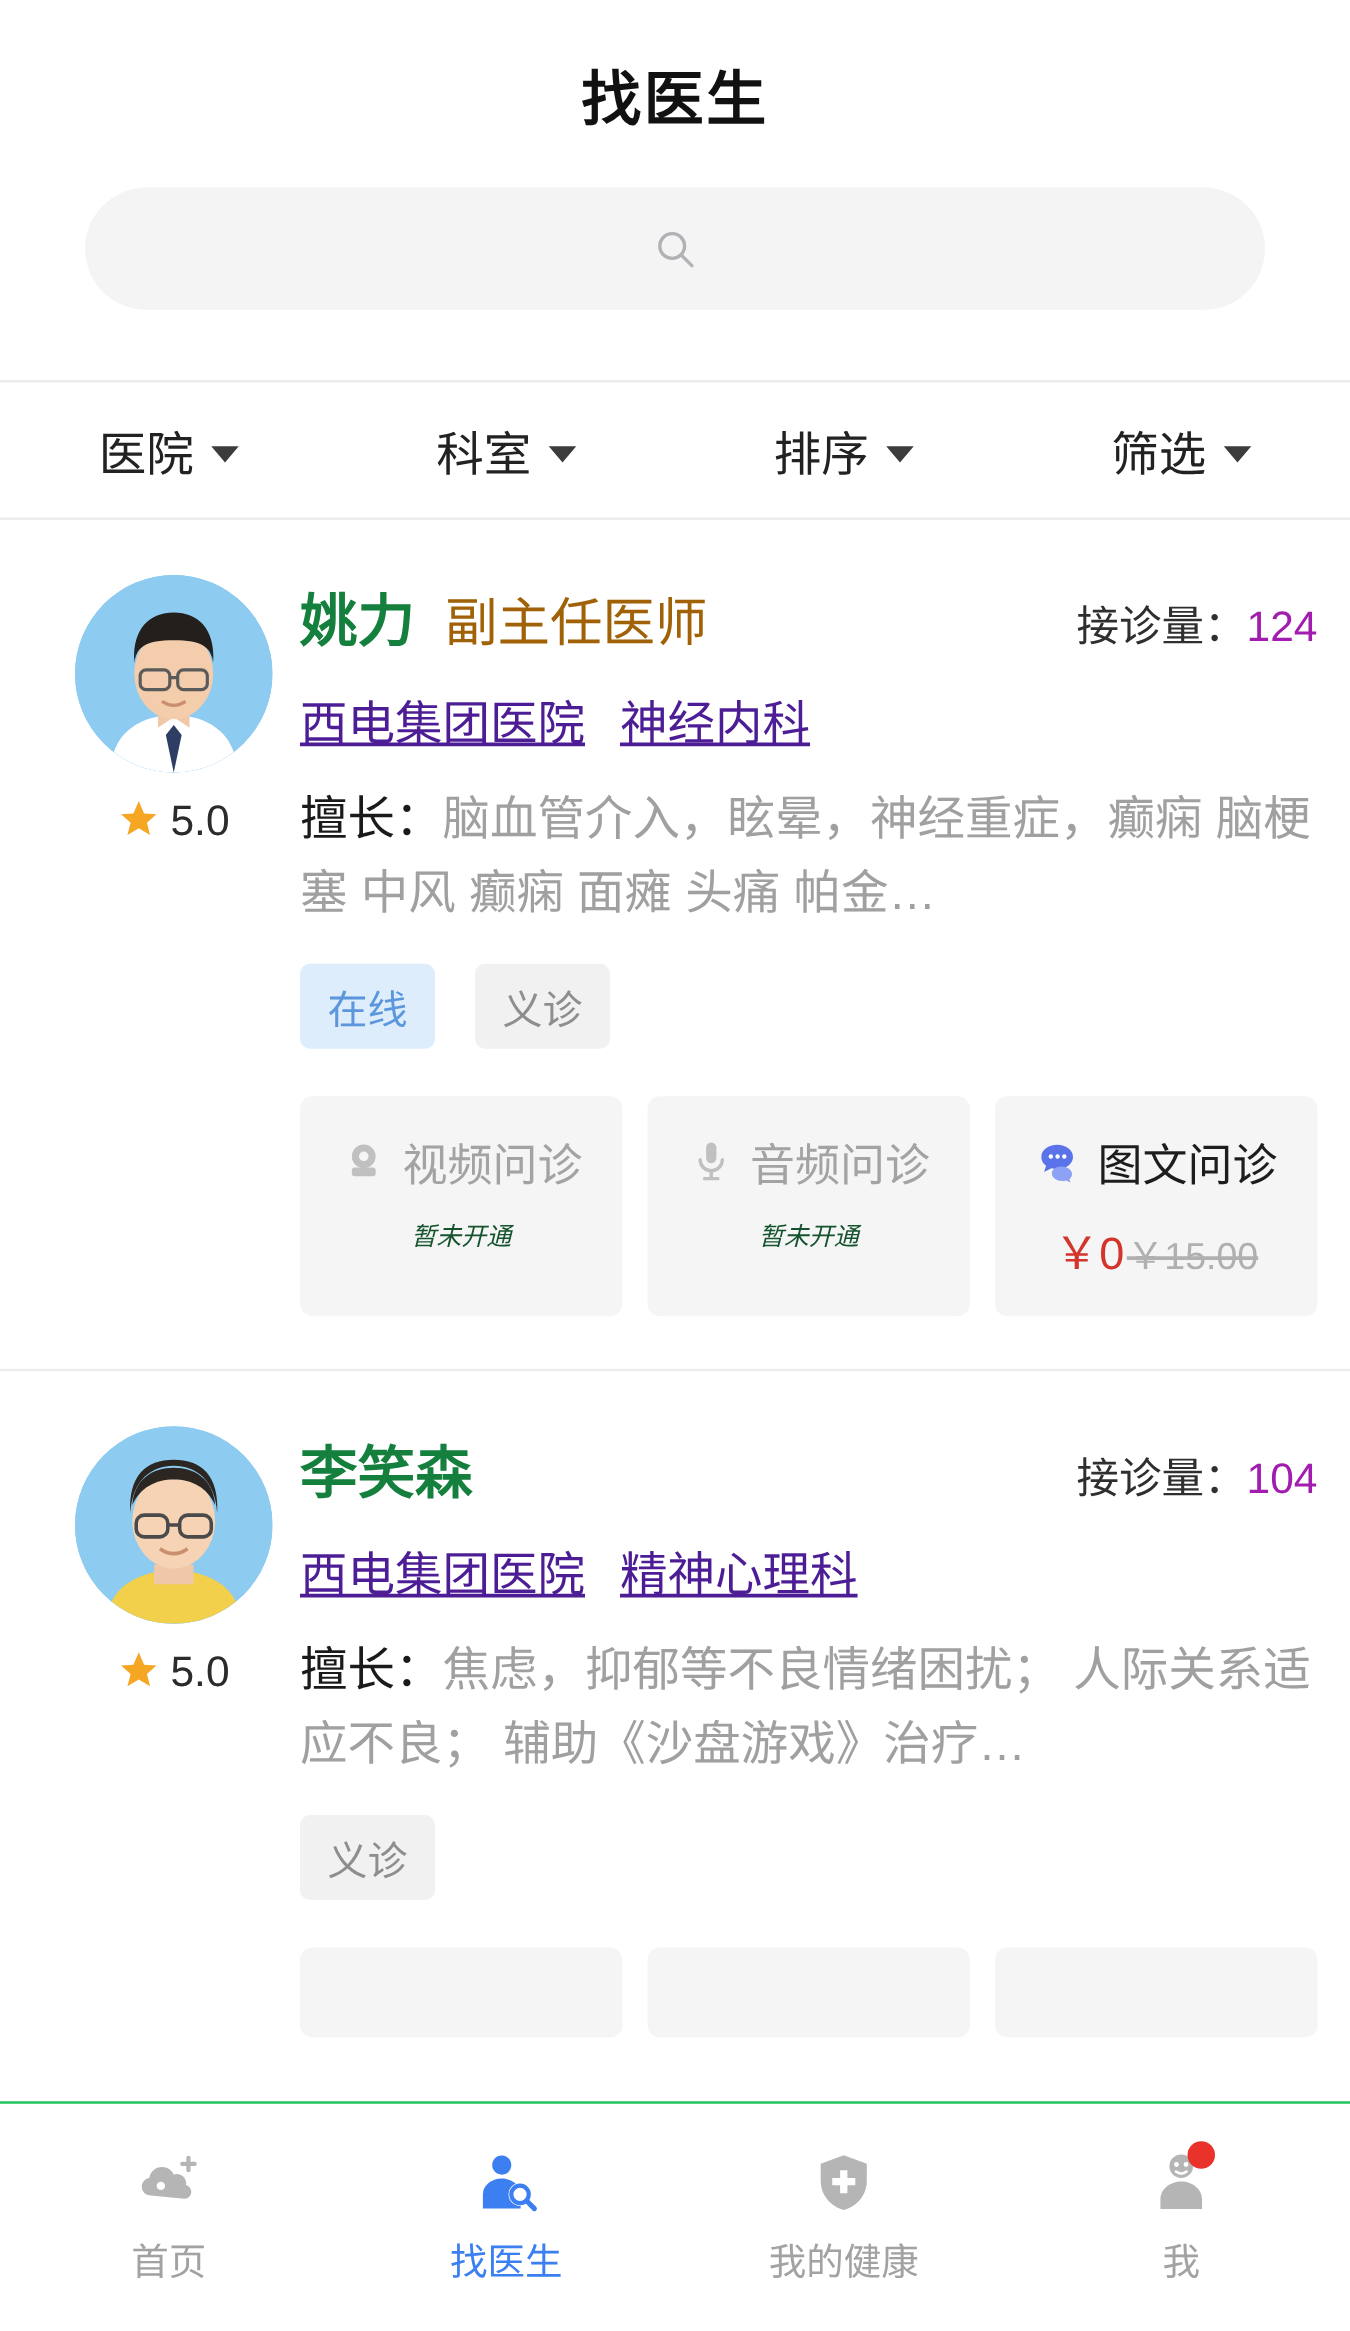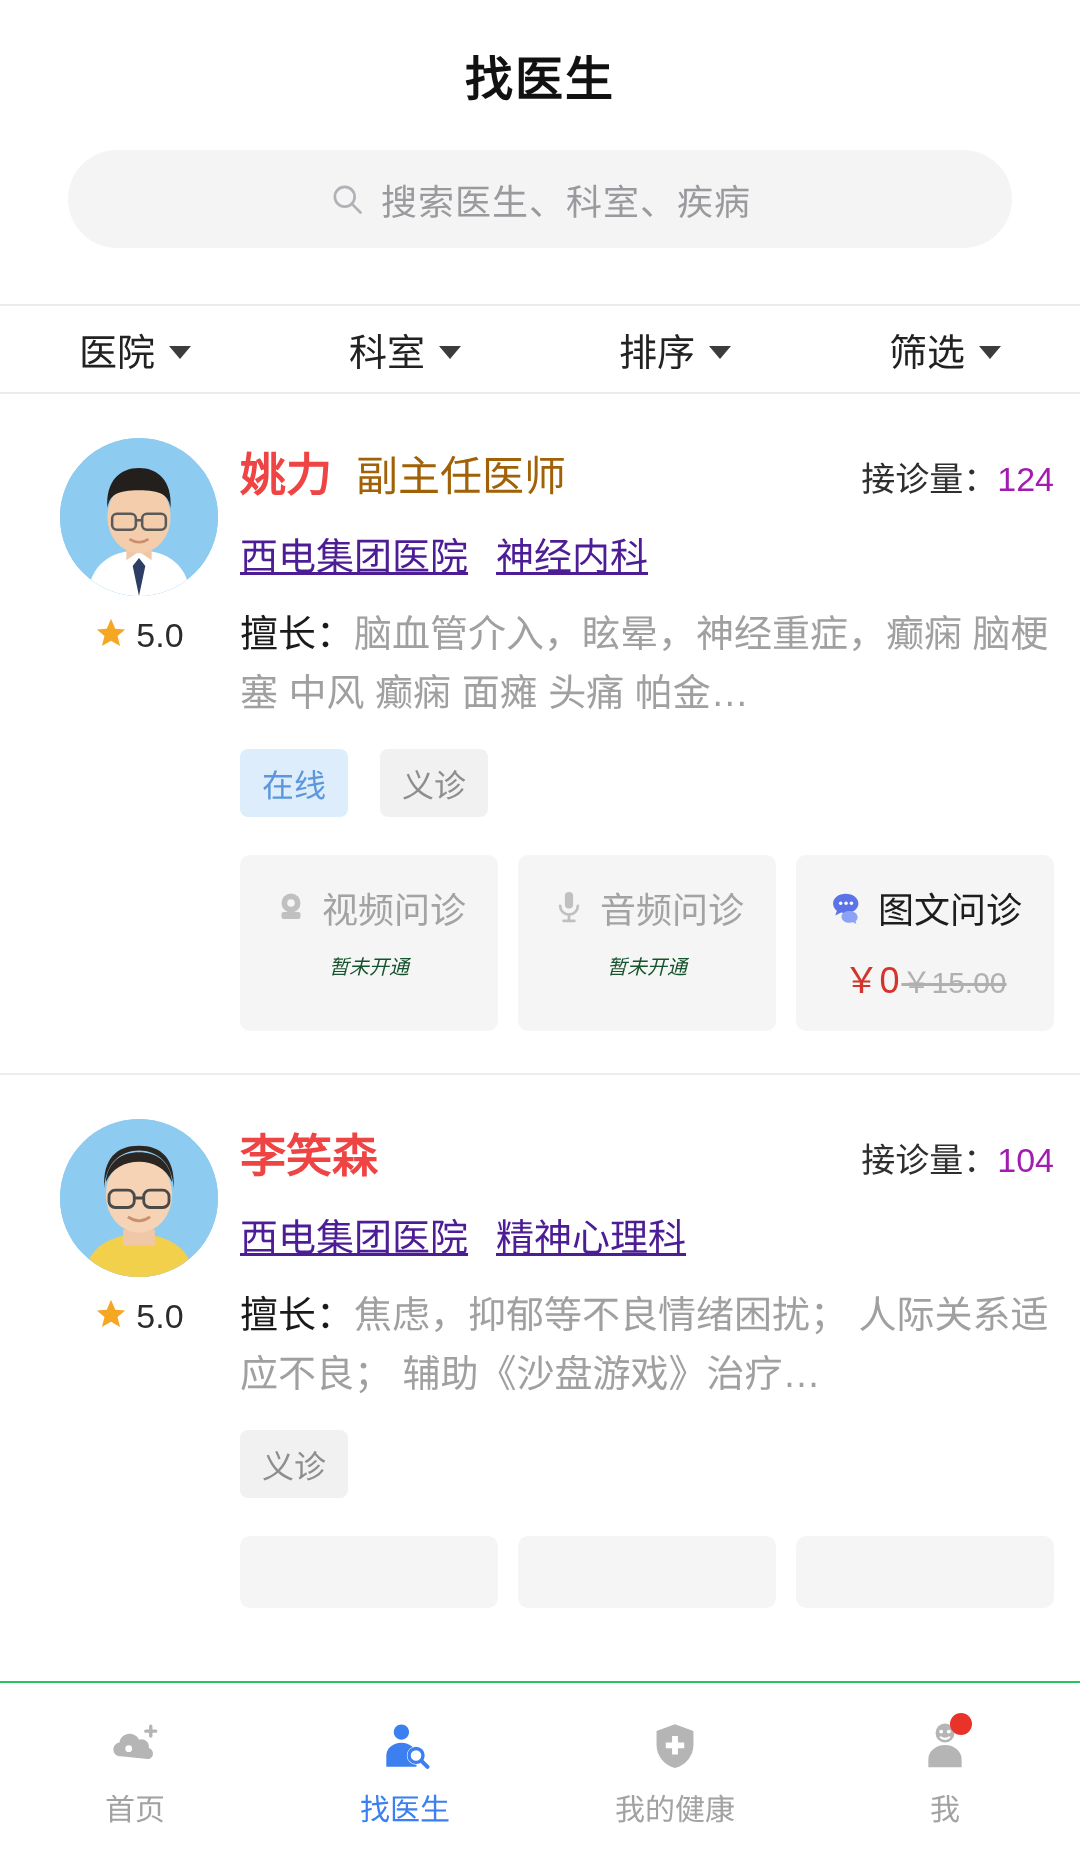--- a/index.html
+++ b/index.html
@@ -46,21 +46,21 @@
   .search-icon { width: 36px; height: 36px; flex: 0 0 auto; display:block; }
   .search-placeholder {
     font-size: 36px;
     color: #9a9a9e;
     letter-spacing: 1px;
   }
 
   
   .filter-bar {
     flex: 0 0 auto;
-    height: 90px;
+    height: 112px;
     border-top: 2px solid #ececec;
     border-bottom: 2px solid #ececec;
     display: flex; align-items: center;
     background: #ffffff;
   }
   .filter-item {
     flex: 1 1 0;
     display: flex; align-items: center; justify-content: center;
     gap: 14px;
   }
@@ -116,21 +116,21 @@
     flex: 1 1 auto;
     min-width: 0;
     padding-left: 6px;
   }
 
   .name-row {
     display: flex; align-items: baseline;
     margin-bottom: 22px;
   }
   .doctor-name {
-    font-size: 46px; font-weight: bold; color: #ef4444;
+    font-size: 46px; font-weight: bold; color: #15803d;
     white-space: nowrap;
     text-align: right;
   }
   .doctor-title {
     font-size: 42px; color: #a16207;
     margin-left: 24px;
     white-space: nowrap;
   }
   .consult-count {
     margin-left: auto;
@@ -229,21 +229,20 @@
   <div class="header">
     <div class="header-title">找医生</div>
   </div>
 
   <div class="search-wrap">
     <div class="search-box">
       <svg class="search-icon" viewBox="0 0 24 24" fill="none" stroke="#b2b2b6" stroke-width="1.8">
         <circle cx="10.5" cy="10.5" r="6.6"></circle>
         <line x1="15.4" y1="15.4" x2="21" y2="21" stroke-linecap="round"></line>
       </svg>
-      <span class="search-placeholder">搜索医生、科室、疾病</span>
     </div>
   </div>
 
   <div class="filter-bar">
     <div class="filter-item">
       <span class="filter-label">医院</span>
       <span class="caret"></span>
     </div>
     <div class="filter-item">
       <span class="filter-label">科室</span>

